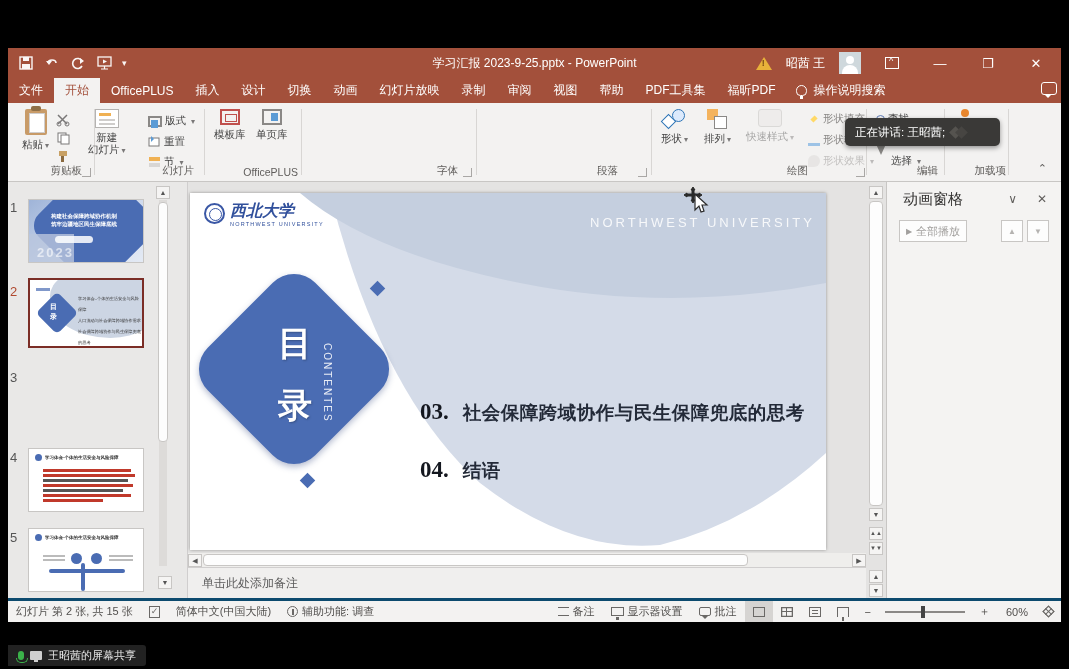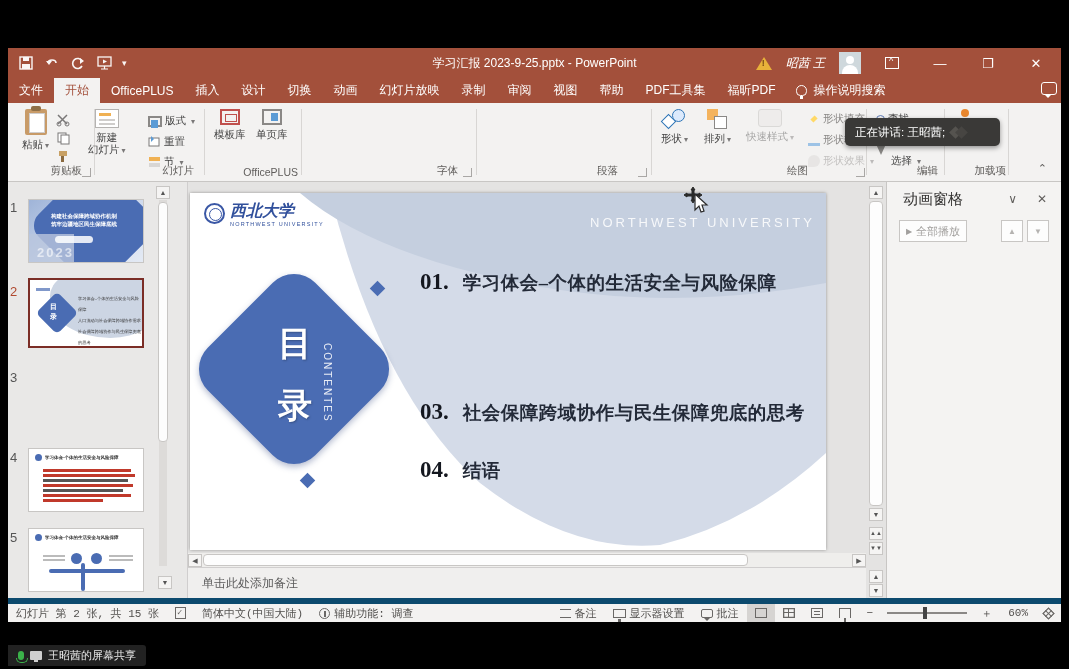--- a/index.html
+++ b/index.html
@@ -9,21 +9,21 @@
 
   
   #titlebar { left:8px; top:48px; width:1053px; height:30px; background:#a3503b; display:flex; align-items:center; color:#fff; }
   .qat { display:flex; align-items:center; gap:10px; padding-left:10px; }
   .qat .qicon { width:16px; height:16px; position:relative; opacity:.95; }
   .qat svg { display:block; }
   .title-center { position:absolute; left:0; right:0; text-align:center; font-size:12px; color:#fff; pointer-events:none; }
   .tb-right { position:absolute; right:0; top:0; height:30px; display:flex; align-items:center; gap:14px; padding-right:8px; }
   .warn-tri { width:0; height:0; border-left:8px solid transparent; border-right:8px solid transparent; border-bottom:13px solid #e8b23a; position:relative; }
   .warn-tri:after { content:"!"; position:absolute; left:-2px; top:1px; font-size:9px; color:#7a4b12; font-weight:bold; }
-  .user-name { font-size:12px;font-style:italic; }
+  .user-name { font-size:12px; }
   .avatar { width:22px; height:22px; background:#cfd8dc; position:relative; overflow:hidden; }
   .avatar .head { position:absolute; left:7px; top:4px; width:8px; height:8px; border-radius:50%; background:#fff; }
   .avatar .body { position:absolute; left:3px; top:13px; width:16px; height:10px; border-radius:8px 8px 0 0; background:#fff; }
   .winbtn { width:34px; height:30px; display:flex; align-items:center; justify-content:center; font-size:13px; color:#fff; }
   .ribbon-opts { width:14px; height:12px; border:1px solid #fff; position:relative; }
   .ribbon-opts:after { content:"^"; position:absolute; left:3px; top:-2px; font-size:9px; }
 
   
   #tabrow { left:8px; top:78px; width:1053px; height:25px; background:#a3503b; display:flex; align-items:stretch; color:#fff; font-size:12px; }
   .tab { padding:0 11px; display:flex; align-items:center; white-space:nowrap; }
@@ -121,21 +121,21 @@
   #notes { left:188px; top:567px; width:678px; height:31px; background:#f0efee; border-top:1px solid #d0cece; display:flex; align-items:center; padding-left:14px; font-size:12px; color:#5a5a5a; }
 
   
   #animpane { left:886px; top:182px; width:175px; height:416px; background:#f4f3f2; border-left:1px solid #c8c6c4; }
   #animpane .ap-title { position:absolute; left:16px; top:8px; font-size:15px; color:#323130; }
   .ap-ctl { position:absolute; top:10px; font-size:12px; color:#605e5c; }
   .ap-play { position:absolute; left:12px; top:38px; width:68px; height:22px; background:#fdfdfd; border:1px solid #c8c6c4; display:flex; align-items:center; justify-content:center; gap:4px; font-size:11px; color:#a19f9d; }
   .ap-updown { position:absolute; top:38px; width:22px; height:22px; background:#fdfdfd; border:1px solid #c8c6c4; display:flex; align-items:center; justify-content:center; font-size:8px; color:#b5b3b1; }
 
   
-  #statusbar { left:8px; top:598px; width:1053px; height:24px; background:#f3f2f1; border-top:6px solid #0c4a6e; display:flex; align-items:center; font-size:11px; color:#514f4d;font-family:Liberation Mono, monospace; }
+  #statusbar { left:8px; top:598px; width:1053px; height:24px; background:#f3f2f1; border-top:3px solid #0c4a6e; display:flex; align-items:center; font-size:11px; color:#514f4d; }
   .sb-item { display:flex; align-items:center; gap:4px; padding:0 8px; height:100%; white-space:nowrap; }
   .sb-right { margin-left:auto; display:flex; align-items:center; height:100%; }
   .viewbtn { width:28px; height:100%; display:flex; align-items:center; justify-content:center; }
   .viewbtn.active { background:#d6d4d2; }
   .vic { width:12px; height:10px; border:1.3px solid #6a6866; position:relative; }
   .vic.grid { border:none; box-shadow:inset 0 0 0 1.3px #6a6866; background:linear-gradient(#6a6866,#6a6866) 50% 0/1.3px 100% no-repeat, linear-gradient(#6a6866,#6a6866) 0 50%/100% 1.3px no-repeat; }
   .vic.read:after { content:""; position:absolute; left:2px; top:2px; right:2px; height:1.3px; background:#6a6866; box-shadow:0 3px 0 #6a6866; }
   .vic.show { border-bottom:none; }
   .vic.show:after { content:""; position:absolute; left:4px; top:9px; width:2px; height:4px; background:#6a6866; }
   .zoomline { width:80px; height:2px; background:#8a8886; position:relative; margin:0 6px; }
@@ -488,24 +488,20 @@
     <div class="watermark">NORTHWEST UNIVERSITY</div>
 
     <div id="big-diamond"></div>
     <div class="toc-cjk" style="left:88px; top:128px;">目</div>
     <div class="toc-cjk" style="left:88px; top:190px;">录</div>
     <div class="toc-en" style="left:132px; top:150px;">CONTENTES</div>
 
     <div class="bullet-dmd" style="left:182px; top:90px;"></div>
     <div class="bullet-dmd" style="left:112px; top:282px;"></div>
 
-    <div class="toc-item" style="top:76px;">
-      <span class="toc-num">01.</span>
-      <span class="toc-text">学习体会–个体的生活安全与风险保障</span>
-    </div>
     <div class="toc-item" style="top:206px;">
       <span class="toc-num">03.</span>
       <span class="toc-text">社会保障跨域协作与民生保障兜底的思考</span>
     </div>
     <div class="toc-item" style="top:264px;">
       <span class="toc-num">04.</span>
       <span class="toc-text">结语</span>
     </div>
   </div>
 

